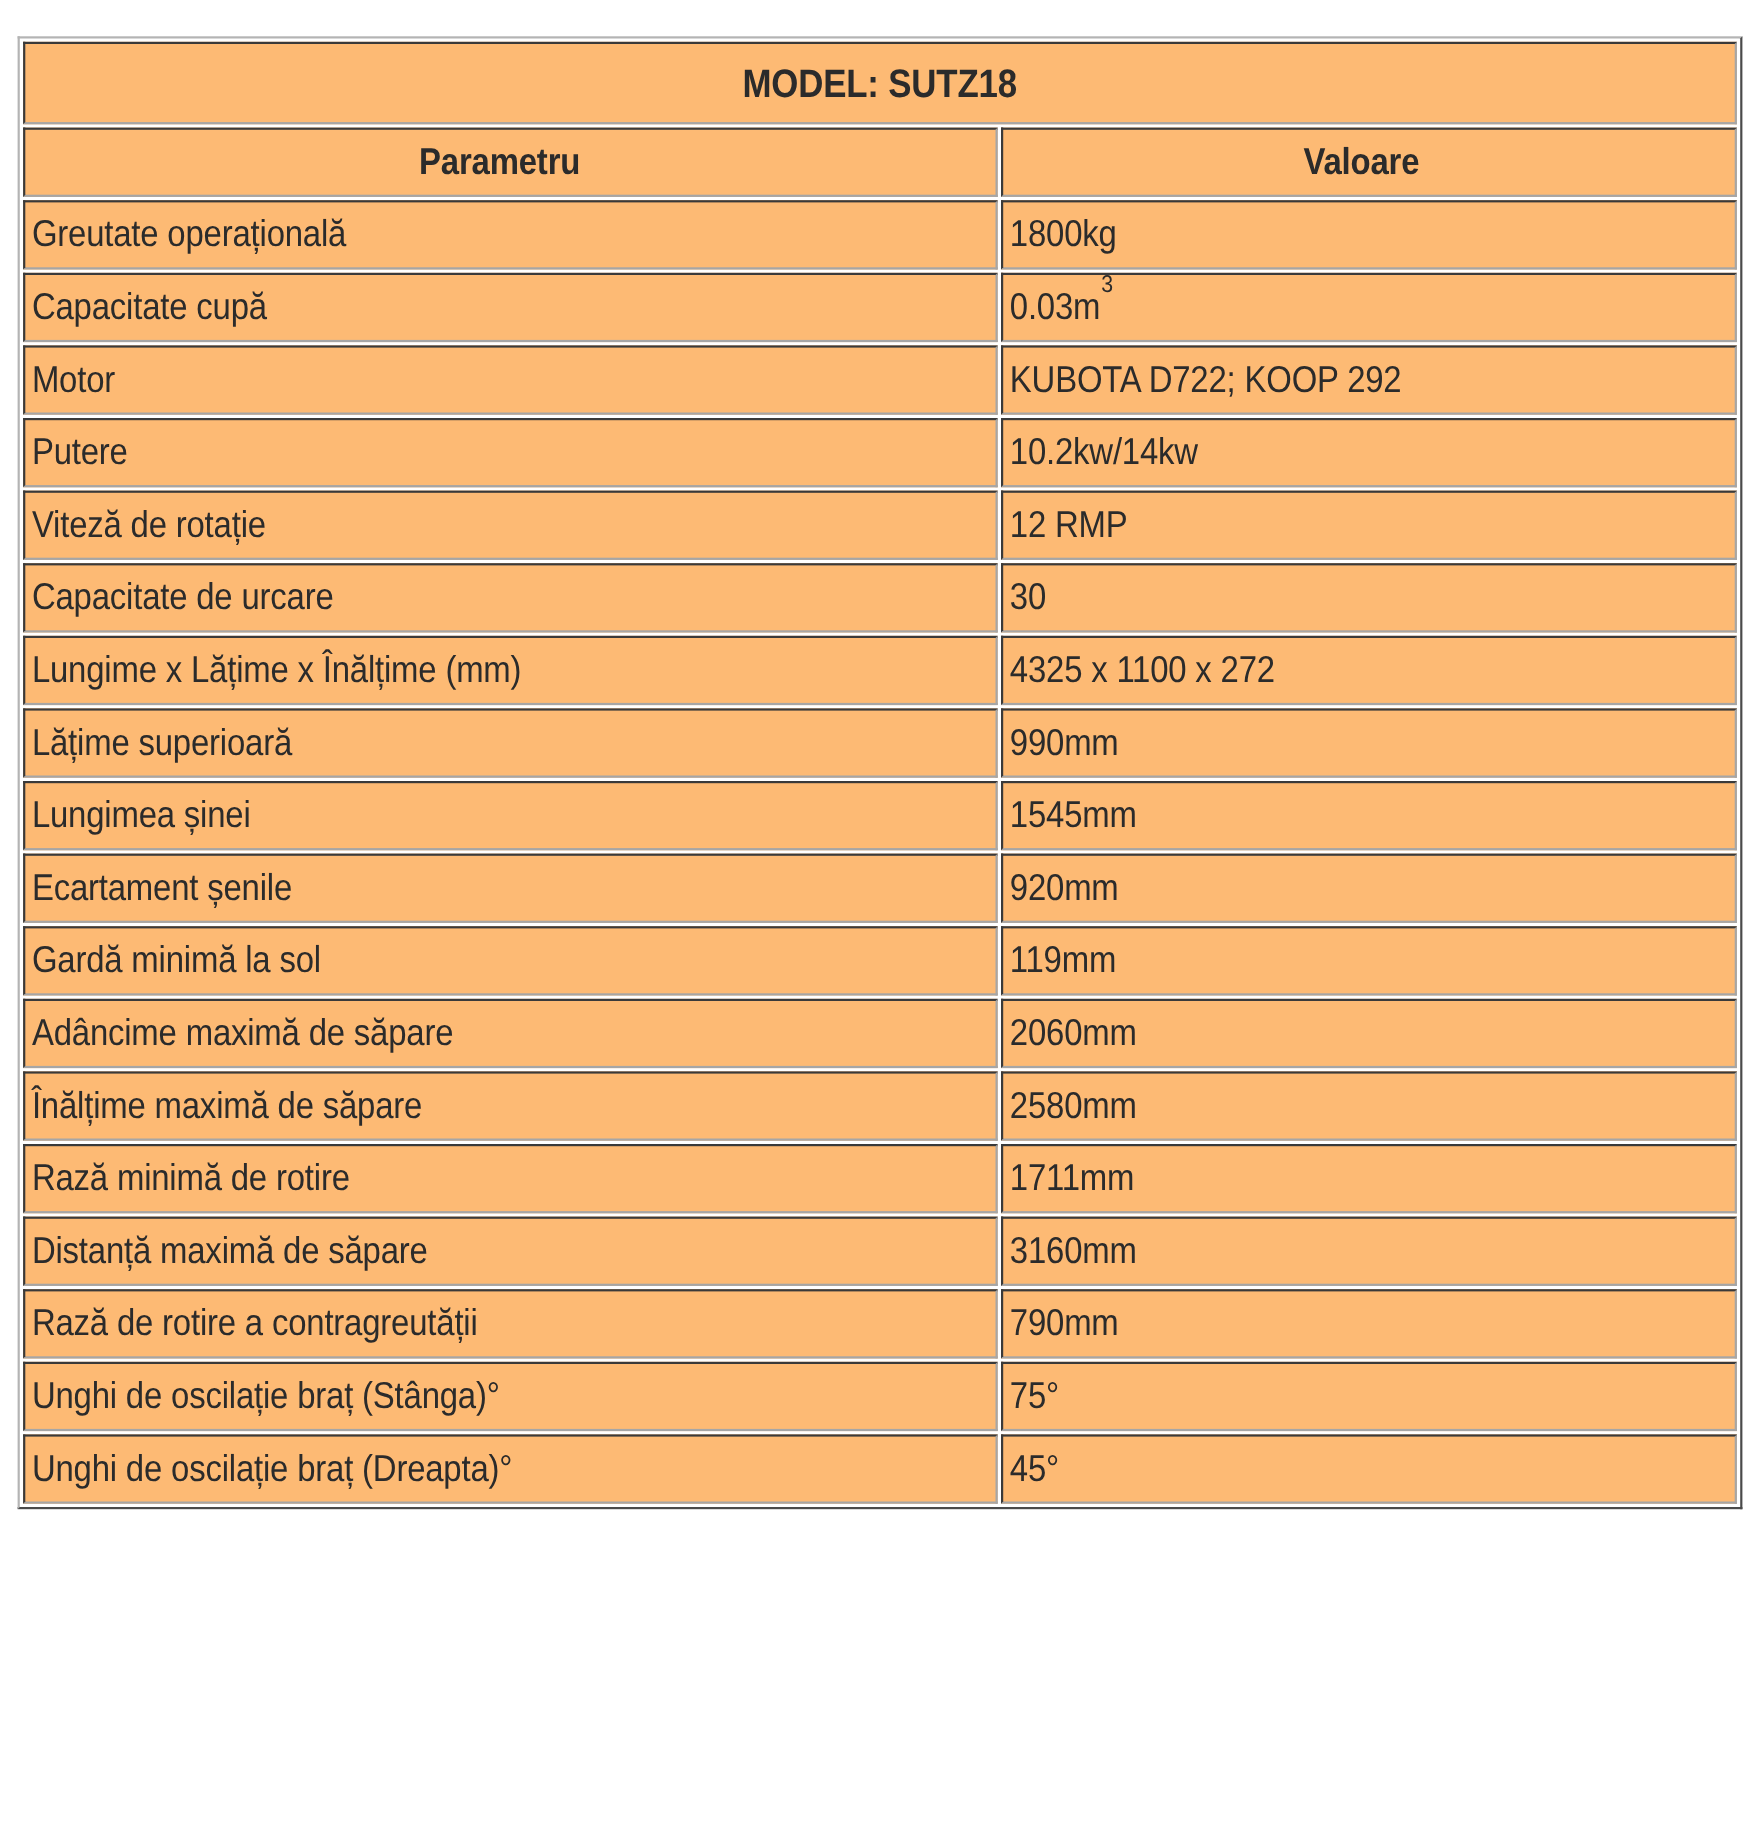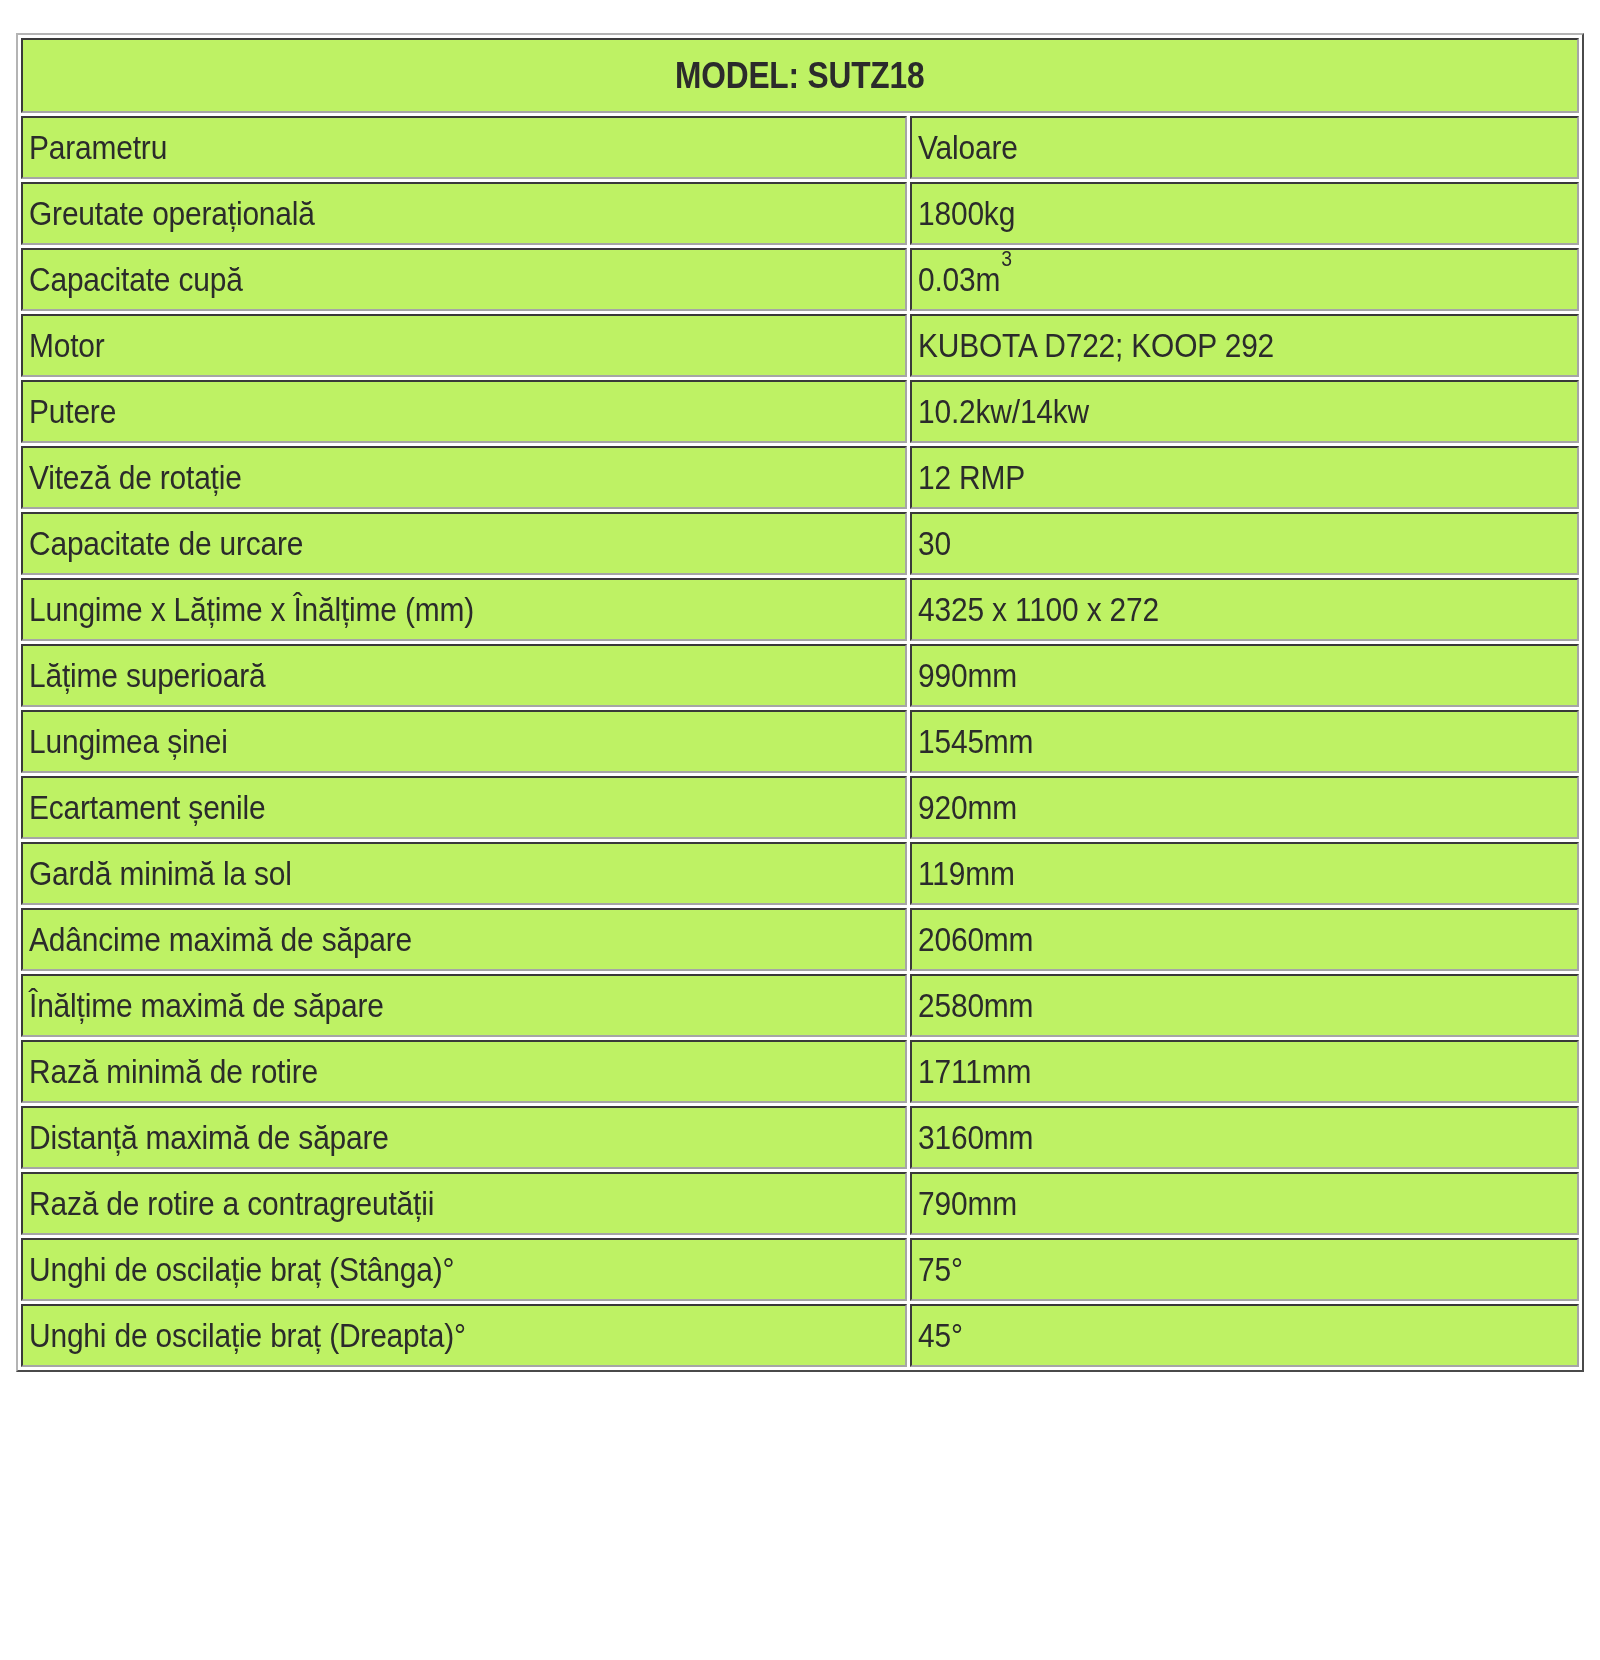--- a/index.html
+++ b/index.html
@@ -18,39 +18,40 @@
   table.spec {
     width: 100%;
     border-collapse: separate;
     border-spacing: 3px;
     border: 2px solid;
     
     border-color: #b4b4b4 #4a4a4a #4a4a4a #b4b4b4;
     background: #ffffff;
   }
   td, th {
-    background: #bef264;
+    background: #fdba74;
     border: 2px solid;
     
     border-color: #3a3a3a #a6a6a6 #a6a6a6 #3a3a3a;
     font-size: 34px;
     line-height: 37px;
     padding: 11px 6px;
     text-align: left;
     vertical-align: middle;
     font-weight: normal;
   }
   td.title-cell {
     text-align: center;
     font-weight: bold;
     font-size: 36px;
     padding: 17px 6px;
   }
   th {
-    font-weight: normal;
+    font-weight: bold;
+    text-align: center;
   }
   
   .cond {
     display: inline-block;
     transform: scaleX(0.88);
     transform-origin: 0 50%;
     white-space: nowrap;
     letter-spacing: -0.2px;
   }
   .title-cell .cond {

